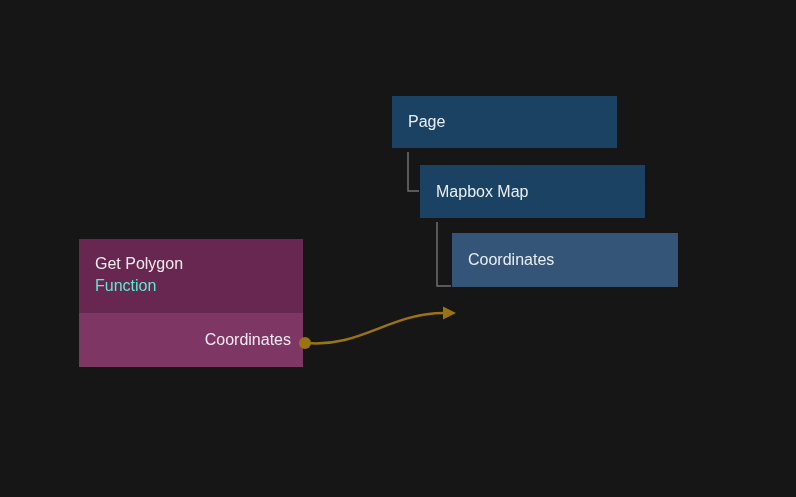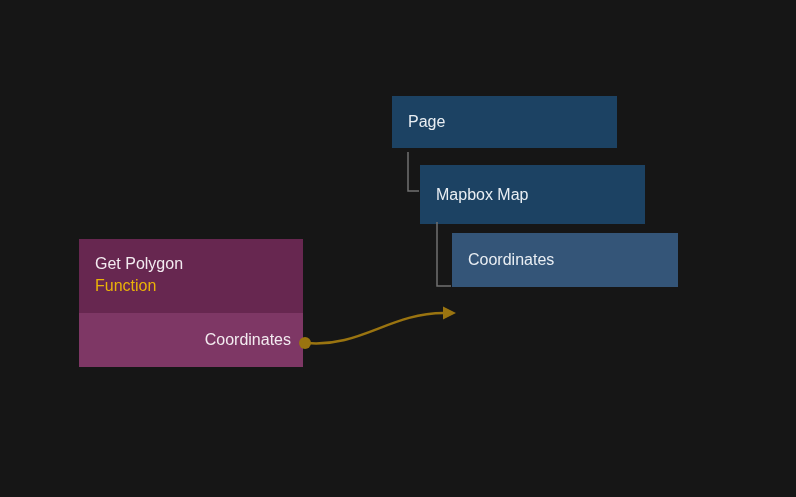--- a/index.html
+++ b/index.html
@@ -40,42 +40,42 @@
     padding-left: 16px;
     font-size: 16px;
     color: #e9eef3;
     box-sizing: border-box;
   }
   
   .node-page { left: 392px; top: 96px; width: 225px; height: 52px; }
   .node-page .node-header { height: 52px; }
   
   .node-mapbox-map { left: 420px; top: 165px; width: 225px; height: 53px; }
-  .node-mapbox-map .node-header { height: 59px; }
+  .node-mapbox-map .node-header { height: 53px; }
   
   .node-mapbox-polygon { left: 452px; top: 233px; width: 226px; }
   .node-mapbox-polygon .node-header { height: 53px; }
   .node-mapbox-polygon .blue-port-row { height: 54px; }
   
   .node-get-polygon { left: 79px; top: 239px; width: 224px; }
   .purple-header {
     background: #672750;
     height: 74px;
     padding: 13px 16px 0 16px;
     box-sizing: border-box;
   }
   .purple-header .title {
     font-size: 16px;
     line-height: 23px;
     color: #f3ebf0;
   }
   .purple-header .subtitle {
     font-size: 16px;
     line-height: 22px;
-    color: #eab308;
+    color: #5eead4;
   }
   .purple-port-row {
     background: #7e3765;
     height: 54px;
     display: flex;
     align-items: center;
     justify-content: flex-end;
     padding-right: 12px;
     font-size: 16px;
     color: #f3ebf0;

